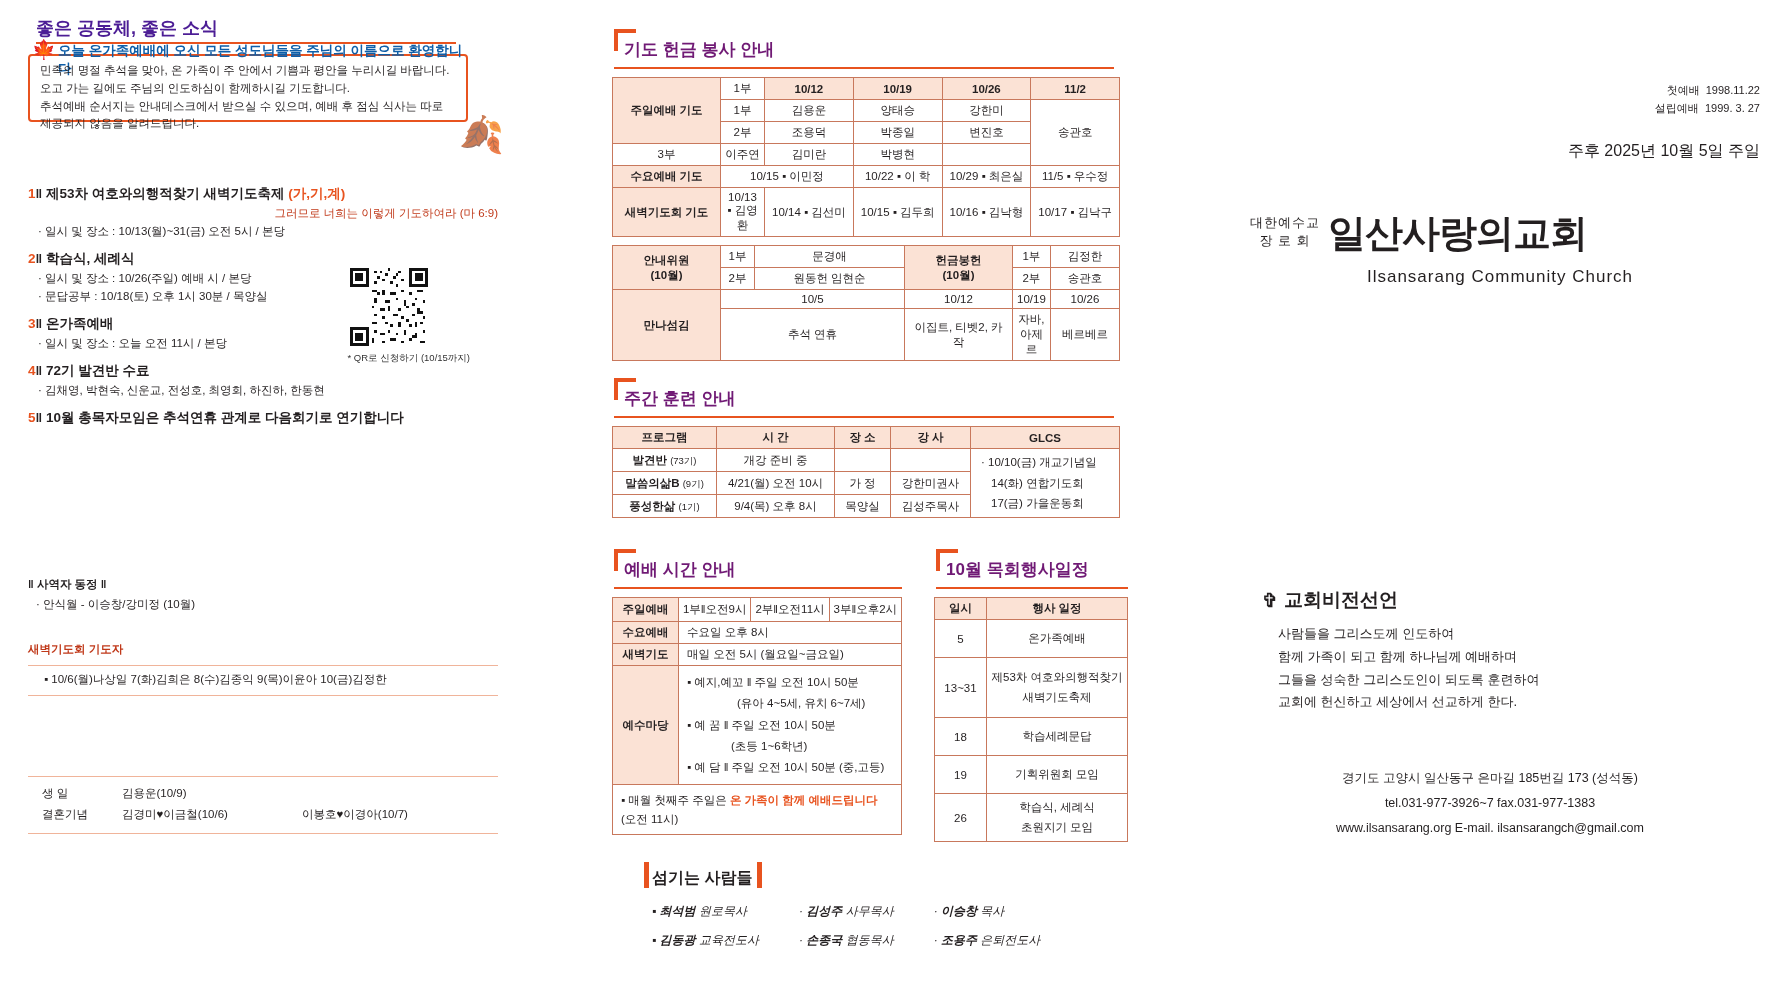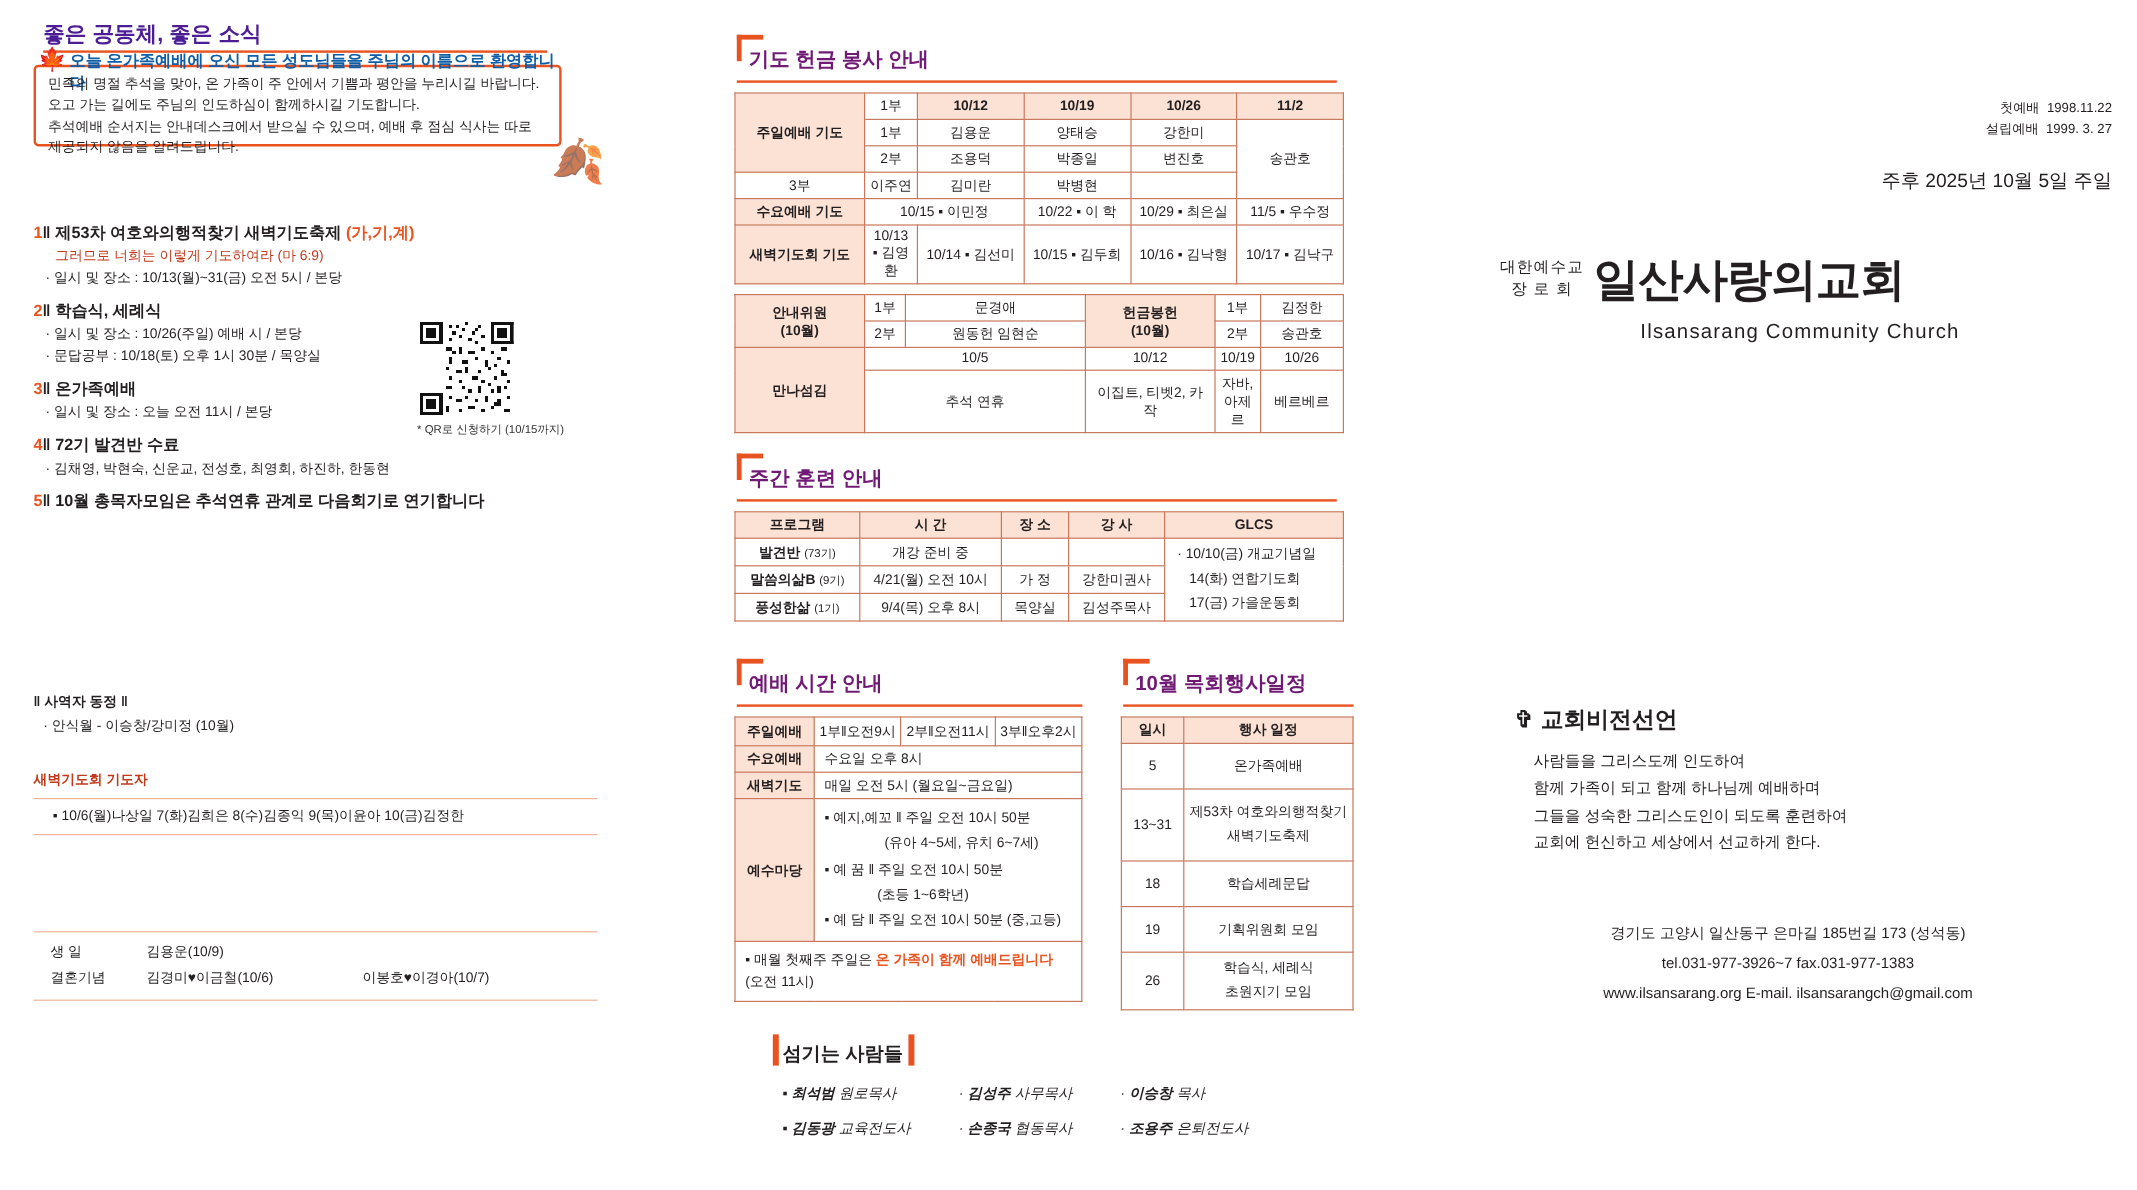--- a/index.html
+++ b/index.html
@@ -47,21 +47,21 @@
   }
   .goodbox-underline { position:absolute; left:6px; top:-14px; width:420px; height:2px; background:#e8531f; }
   .welcome { position:absolute; left:28px; top:-14px; font-size:13.5px; font-weight:bold; color:#0e5ea8; }
   .leafwrap { position:absolute; left:2px; top:-18px; font-size:19px; color:#e8531f; }
   .goodbox p { margin:0; font-size:11.5px; line-height:1.55; color:#231f20; }
   .goodbox .inner { position:absolute; left:10px; top:6px; width:420px; }
 
   .numitem { margin-top:11px; }
   .numitem .head { font-size:13.5px; font-weight:bold; }
   .numitem .head .n { color:#e8531f; }
-  .numitem .sub { font-size:11.5px; margin-top:3px; color:#c0391a; padding-left:18px; }
+  .numitem .sub { font-size:11.5px; margin-top:3px; color:#c0391a; padding-left:18px;text-align:right; }
   .numitem .li { font-size:11.5px; margin-top:3px; padding-left:10px; }
 
   .qr { position:absolute; right:70px; top:228px; width:78px; height:78px; }
   .qrcap { position:absolute; right:28px; top:312px; font-size:9.5px; color:#333; }
 
   .smallhead { font-size:11.5px; font-weight:bold; margin-top:10px; }
   .divline { height:1px; background:#f0b49a; margin:8px 0 6px 0; }
 
   
   #mid { left:612px; top:38px; width:520px; }

